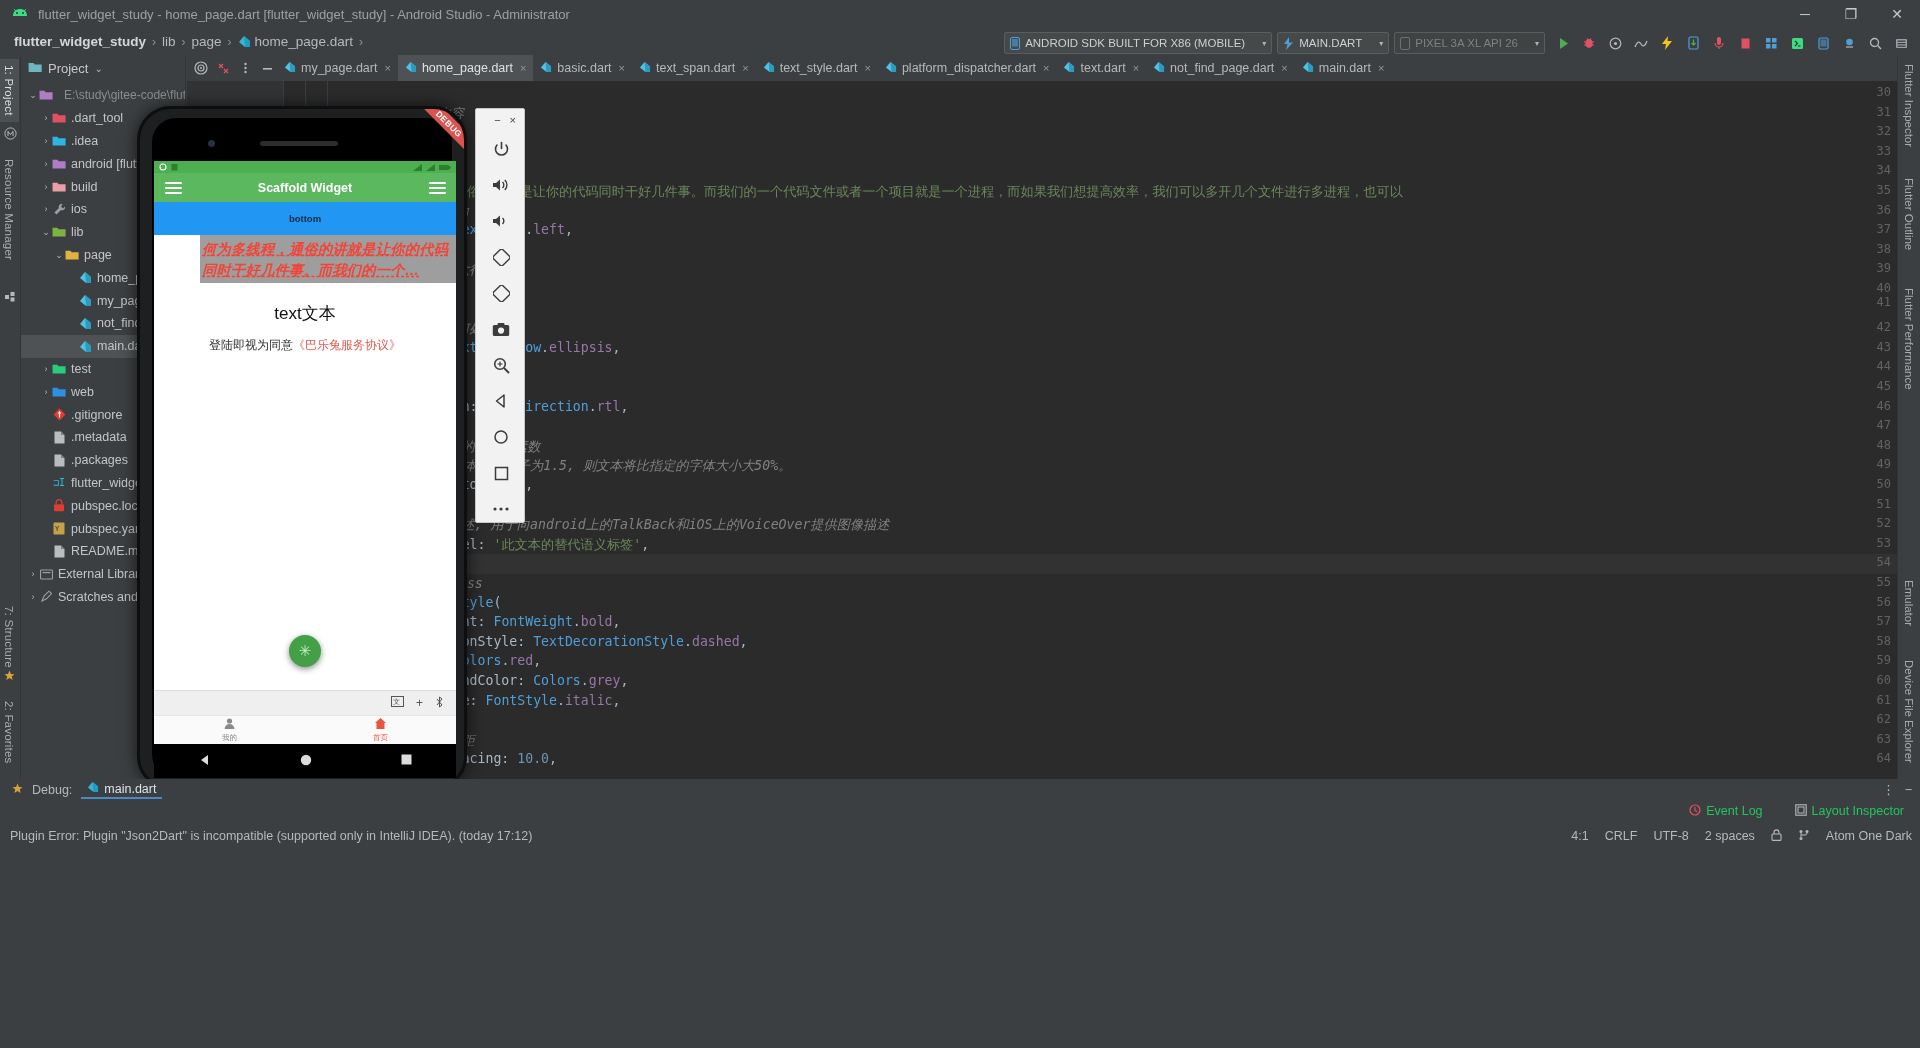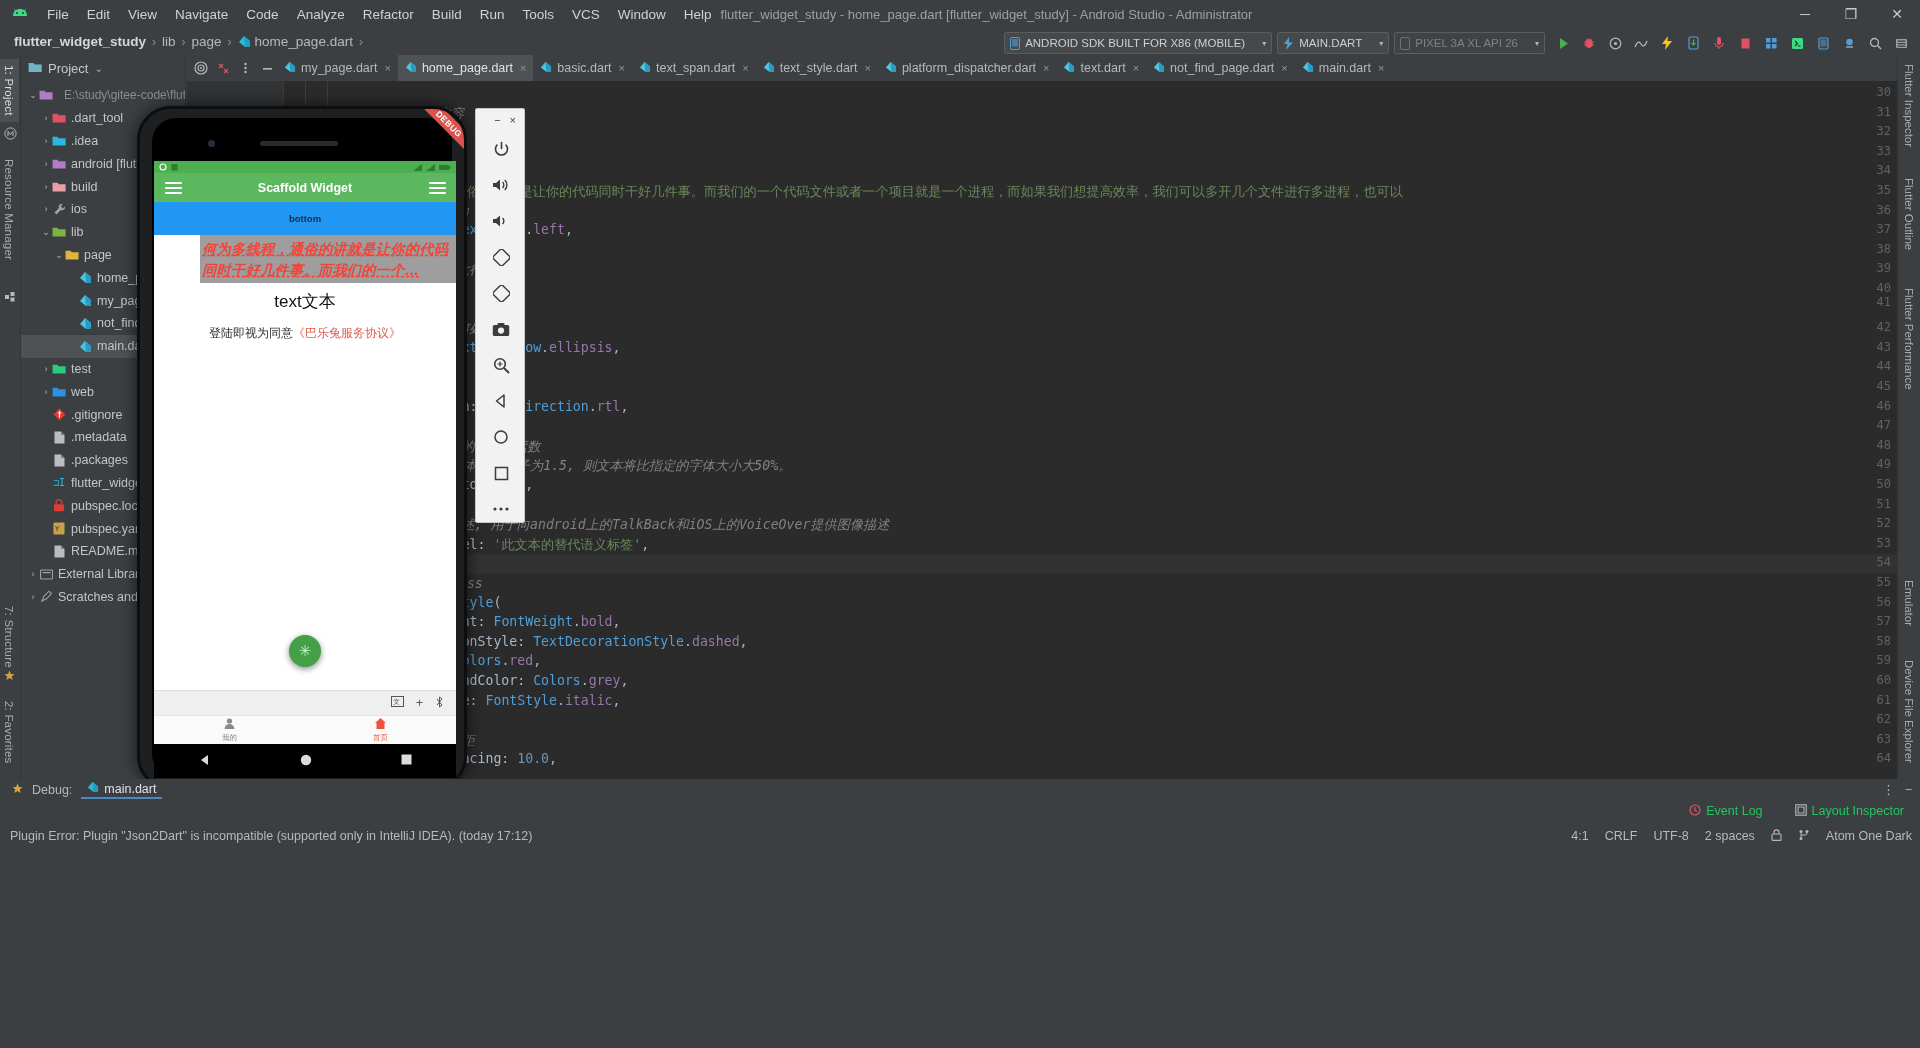--- a/index.html
+++ b/index.html
@@ -94,21 +94,21 @@
   .sbar{height:12px;background:#4caf50;display:flex;align-items:center;justify-content:space-between;padding:0 5px;}
   .sbar .l{display:flex;gap:4px;align-items:center;}
   .appbar{height:29px;background:#5cb85f;display:flex;align-items:center;position:relative;}
   .appbar .ham{position:absolute;left:11px;width:17px;}
   .appbar .ham i{display:block;height:2px;background:#fff;margin:3px 0;border-radius:1px;}
   .appbar .ttl{width:100%;text-align:center;color:#fff;font-weight:bold;font-size:12.5px;}
   .appbar .dots{position:absolute;right:10px;width:17px;}
   .appbar .dots i{display:block;height:2px;background:#fff;margin:3px 0;border-radius:1px;}
   .bluebar{height:33px;background:#2196f3;display:flex;align-items:center;justify-content:center;color:#1a2b44;font-size:9.5px;font-weight:bold;}
   .redtext{padding:4px 2px 2px;background:#9e9e9e;color:#f44336;font-style:italic;font-weight:bold;font-size:14.2px;line-height:21px;text-decoration:underline;text-decoration-style:dashed;letter-spacing:.3px;word-break:break-all;margin-left:46px;}
-  .bodytext{text-align:center;padding-top:7px;}
+  .bodytext{text-align:center;padding-top:19px;}
   .t1{font-size:17px;color:#111;}
   .t2{font-size:12px;color:#333;margin-top:12px;}
   .t2 a{color:#e05a4d;text-decoration:none;}
   .fab{position:absolute;left:135px;top:474px;width:32px;height:32px;border-radius:50%;background:#43a047;box-shadow:0 2px 6px rgba(0,0,0,.45);display:flex;align-items:center;justify-content:center;color:#bff0c2;font-size:15px;}
   .inputrow{position:absolute;left:0;right:0;top:497px;height:32px;background:#fff;border-top:1px solid #eee;display:flex;align-items:center;justify-content:flex-end;padding-right:7px;}
   .sendbtn{background:#e7e7e7;border:1px solid #ddd;font-size:9.5px;color:#444;padding:4px 11px;border-radius:2px;}
   .ime{position:absolute;left:0;right:0;top:529px;height:25px;background:#efefef;border-top:1px solid #dcdcdc;display:flex;align-items:center;justify-content:flex-end;gap:12px;padding-right:12px;color:#555;font-size:12px;}
   .navtabs{position:absolute;left:0;right:0;top:554px;height:29px;background:#fafafa;border-top:1px solid #e6e6e6;display:flex;}
   .ntab{flex:1;display:flex;flex-direction:column;align-items:center;justify-content:center;gap:1px;font-size:7.5px;color:#8a8a8a;}
   .ntab.act{color:#e8563f;}
@@ -141,35 +141,20 @@
 
   <div class="titlebar">
     <div class="logo">
       <svg width="20" height="20" viewBox="0 0 20 20">
           <path d="M3 12 C3 7.5 6.2 5 10 5 C13.8 5 17 7.5 17 12 Z" fill="#3ddc84"></path>
           <circle cx="7" cy="9" r="0.9" fill="#1d2b22"></circle>
           <circle cx="13" cy="9" r="0.9" fill="#1d2b22"></circle>
           <path d="M4.2 5.2 L5.8 7" stroke="#3ddc84" stroke-width="1" fill="none"></path>
           <path d="M15.8 5.2 L14.2 7" stroke="#3ddc84" stroke-width="1" fill="none"></path>
         </svg>
-    </div>
-    <div class="menu">
-      <div class="menu-item">File</div>
-      <div class="menu-item">Edit</div>
-      <div class="menu-item">View</div>
-      <div class="menu-item">Navigate</div>
-      <div class="menu-item">Code</div>
-      <div class="menu-item">Analyze</div>
-      <div class="menu-item">Refactor</div>
-      <div class="menu-item">Build</div>
-      <div class="menu-item">Run</div>
-      <div class="menu-item">Tools</div>
-      <div class="menu-item">VCS</div>
-      <div class="menu-item">Window</div>
-      <div class="menu-item">Help</div>
     </div>
     <div class="win-title">flutter_widget_study - home_page.dart [flutter_widget_study] - Android Studio - Administrator</div>
     <div class="win-ctrls">
       <div class="wc">─</div>
       <div class="wc">❐</div>
       <div class="wc close">✕</div>
     </div>
   </div>
 
   <div class="navbar">

